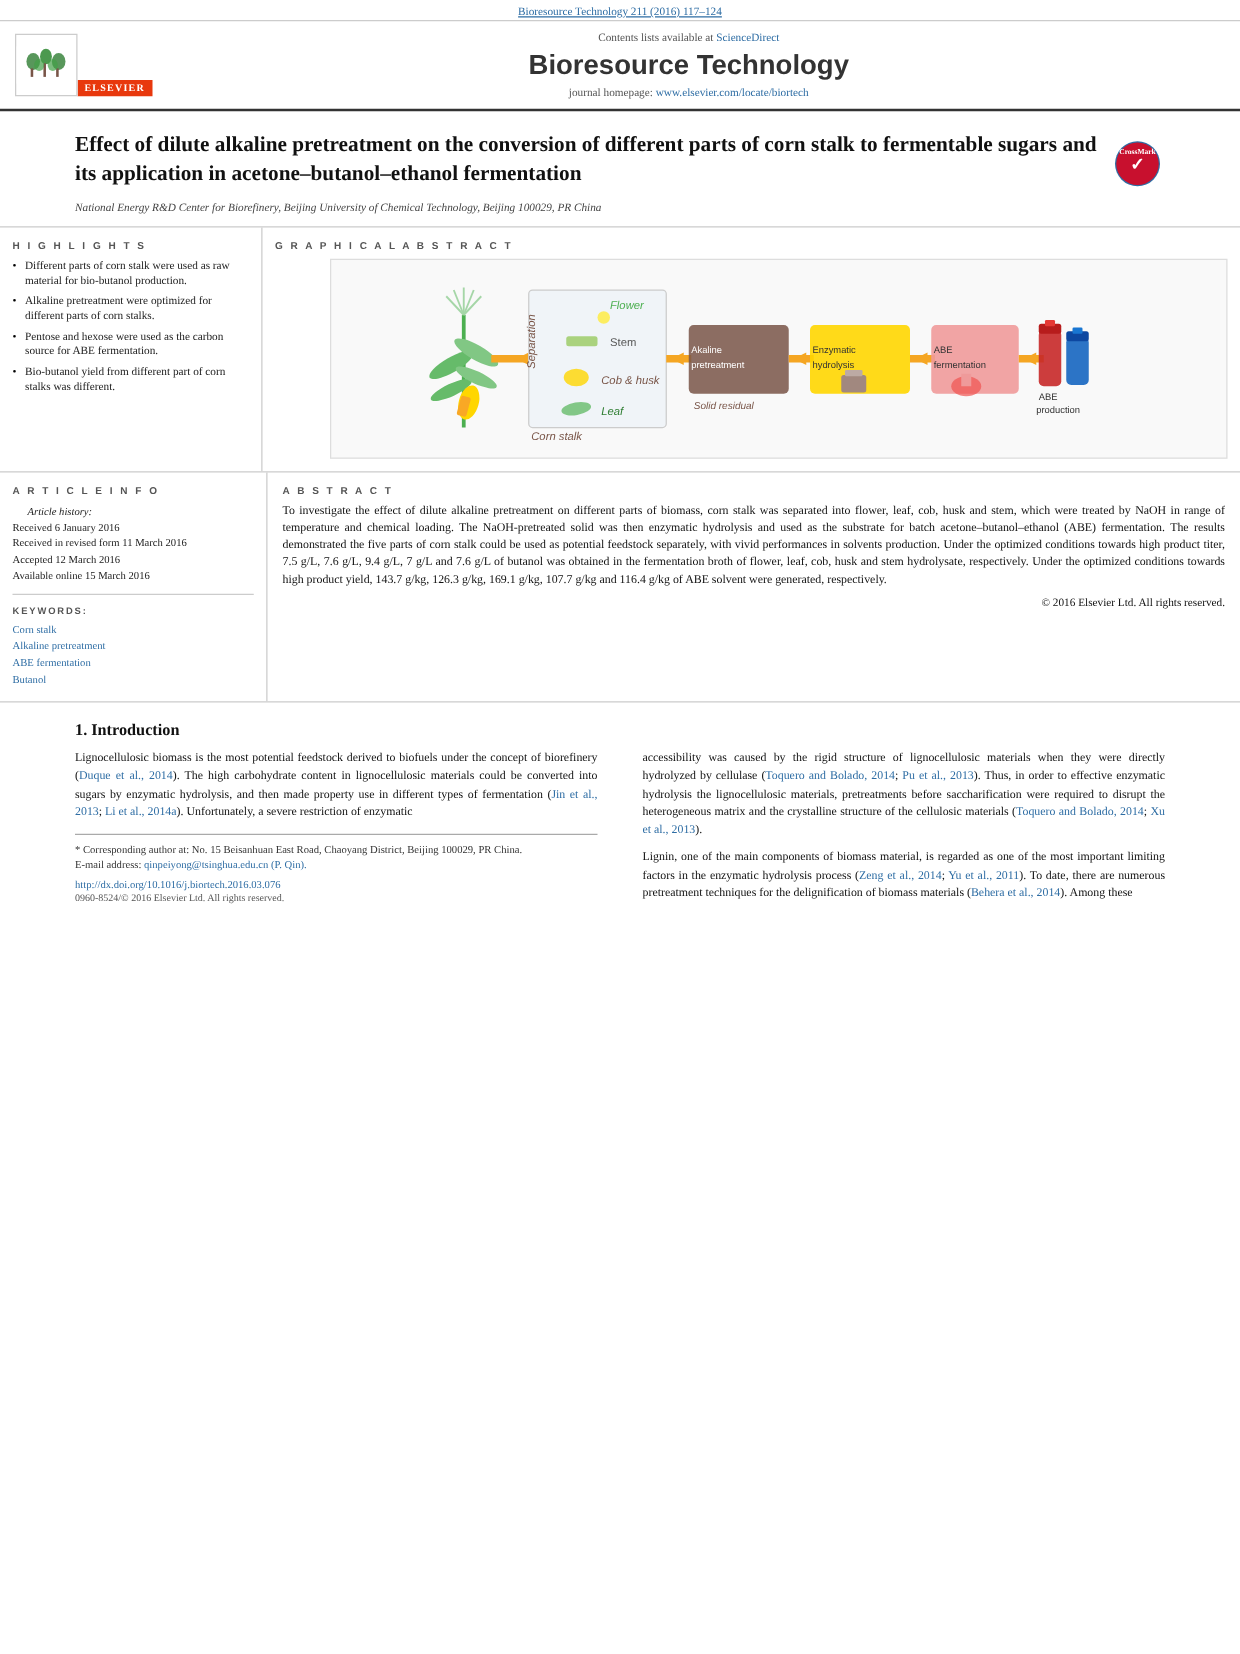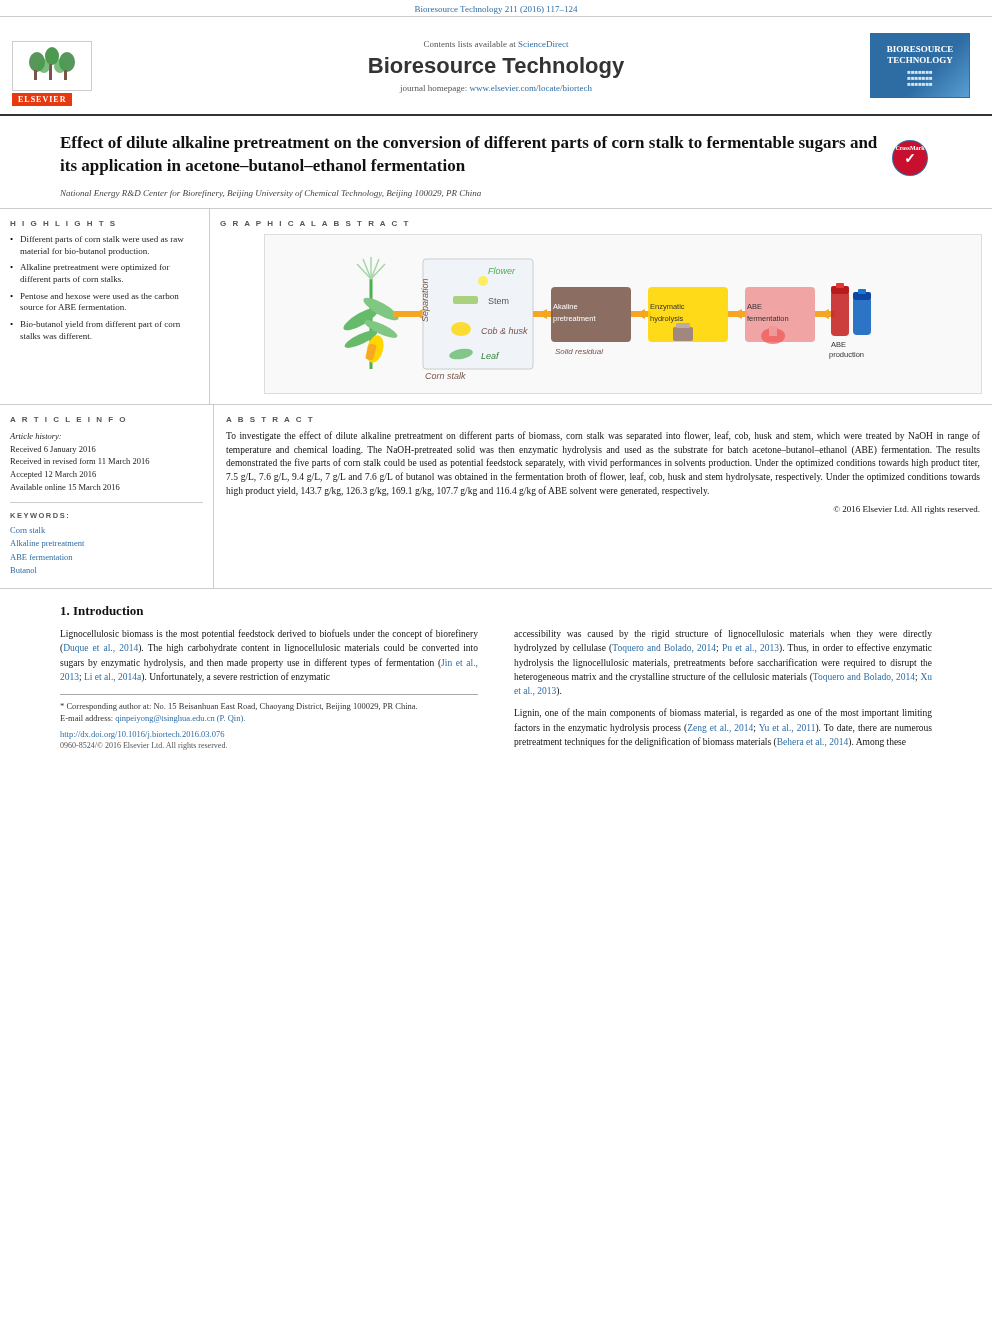--- a/index.html
+++ b/index.html
@@ -12,20 +12,21 @@
       min-height: 1323px;
     }
 
     
     .top-bar {
       text-align: center;
       color: #2e6da4;
       font-size: 9px;
       padding: 4px 0 2px 0;
       border-bottom: 1px solid #ccc;
+      text-decoration: underline;
     }
 
     
     .journal-header {
       display: flex;
       align-items: center;
       justify-content: space-between;
       padding: 8px 12px;
       border-bottom: 2px solid #333;
     }
@@ -35,23 +36,22 @@
     .journal-header-center {
       flex: 1;
       text-align: center;
     }
     .journal-header-right {
       width: 110px;
       text-align: right;
     }
     .elsevier-logo {
       display: flex;
-      flex-direction: column;
-      align-items: flex-start;
-      margin-top: 16px;
+      flex-direction: row;
+      align-items: flex-end;
     }
     .elsevier-logo-img {
       width: 80px;
       height: 50px;
       background: #fff;
       border: 1px solid #ccc;
       display: flex;
       align-items: center;
       justify-content: center;
       font-size: 7px;
@@ -226,20 +226,21 @@
       font-family: Arial, sans-serif;
     }
     .article-history {
       font-size: 8.5px;
       line-height: 1.5;
       color: #222;
       margin-bottom: 8px;
     }
     .article-history .label {
       font-style: italic;
+      margin-left: 12px;
     }
     .keywords-list {
       font-size: 8.5px;
       line-height: 1.6;
       color: #222;
     }
 
     .abstract-text {
       font-size: 9.5px;
       line-height: 1.45;
@@ -344,26 +345,20 @@
   </div>
   <div class="journal-header-center">
     <div style="font-size:9px; color:#555; margin-bottom:4px;">
       <span>Contents lists available at</span>
       <span style="color:#2e6da4; cursor:pointer;">ScienceDirect</span>
     </div>
     <div class="journal-title">Bioresource Technology</div>
     <div style="font-size:9px; color:#555;">
       <span>journal homepage:</span>
       <span style="color:#2e6da4; cursor:pointer;">www.elsevier.com/locate/biortech</span>
-    </div>
-  </div>
-  <div class="journal-header-right">
-    <div class="bioresource-logo-box">
-      <div class="bio-title">BIORESOURCE<br>TECHNOLOGY</div>
-      <div style="margin-top:4px; font-size:6px; opacity:0.8;">■■■■■■■<br>■■■■■■■<br>■■■■■■■</div>
     </div>
   </div>
 </div>
 
 <div class="article-title-section">
   <div class="article-title-text">
     <div class="article-title">Effect of dilute alkaline pretreatment on the conversion of different parts of corn stalk to fermentable sugars and its application in acetone–butanol–ethanol fermentation</div>
     <div class="article-affiliation">National Energy R&amp;D Center for Biorefinery, Beijing University of Chemical Technology, Beijing 100029, PR China</div>
   </div>
   <div class="crossmark">

